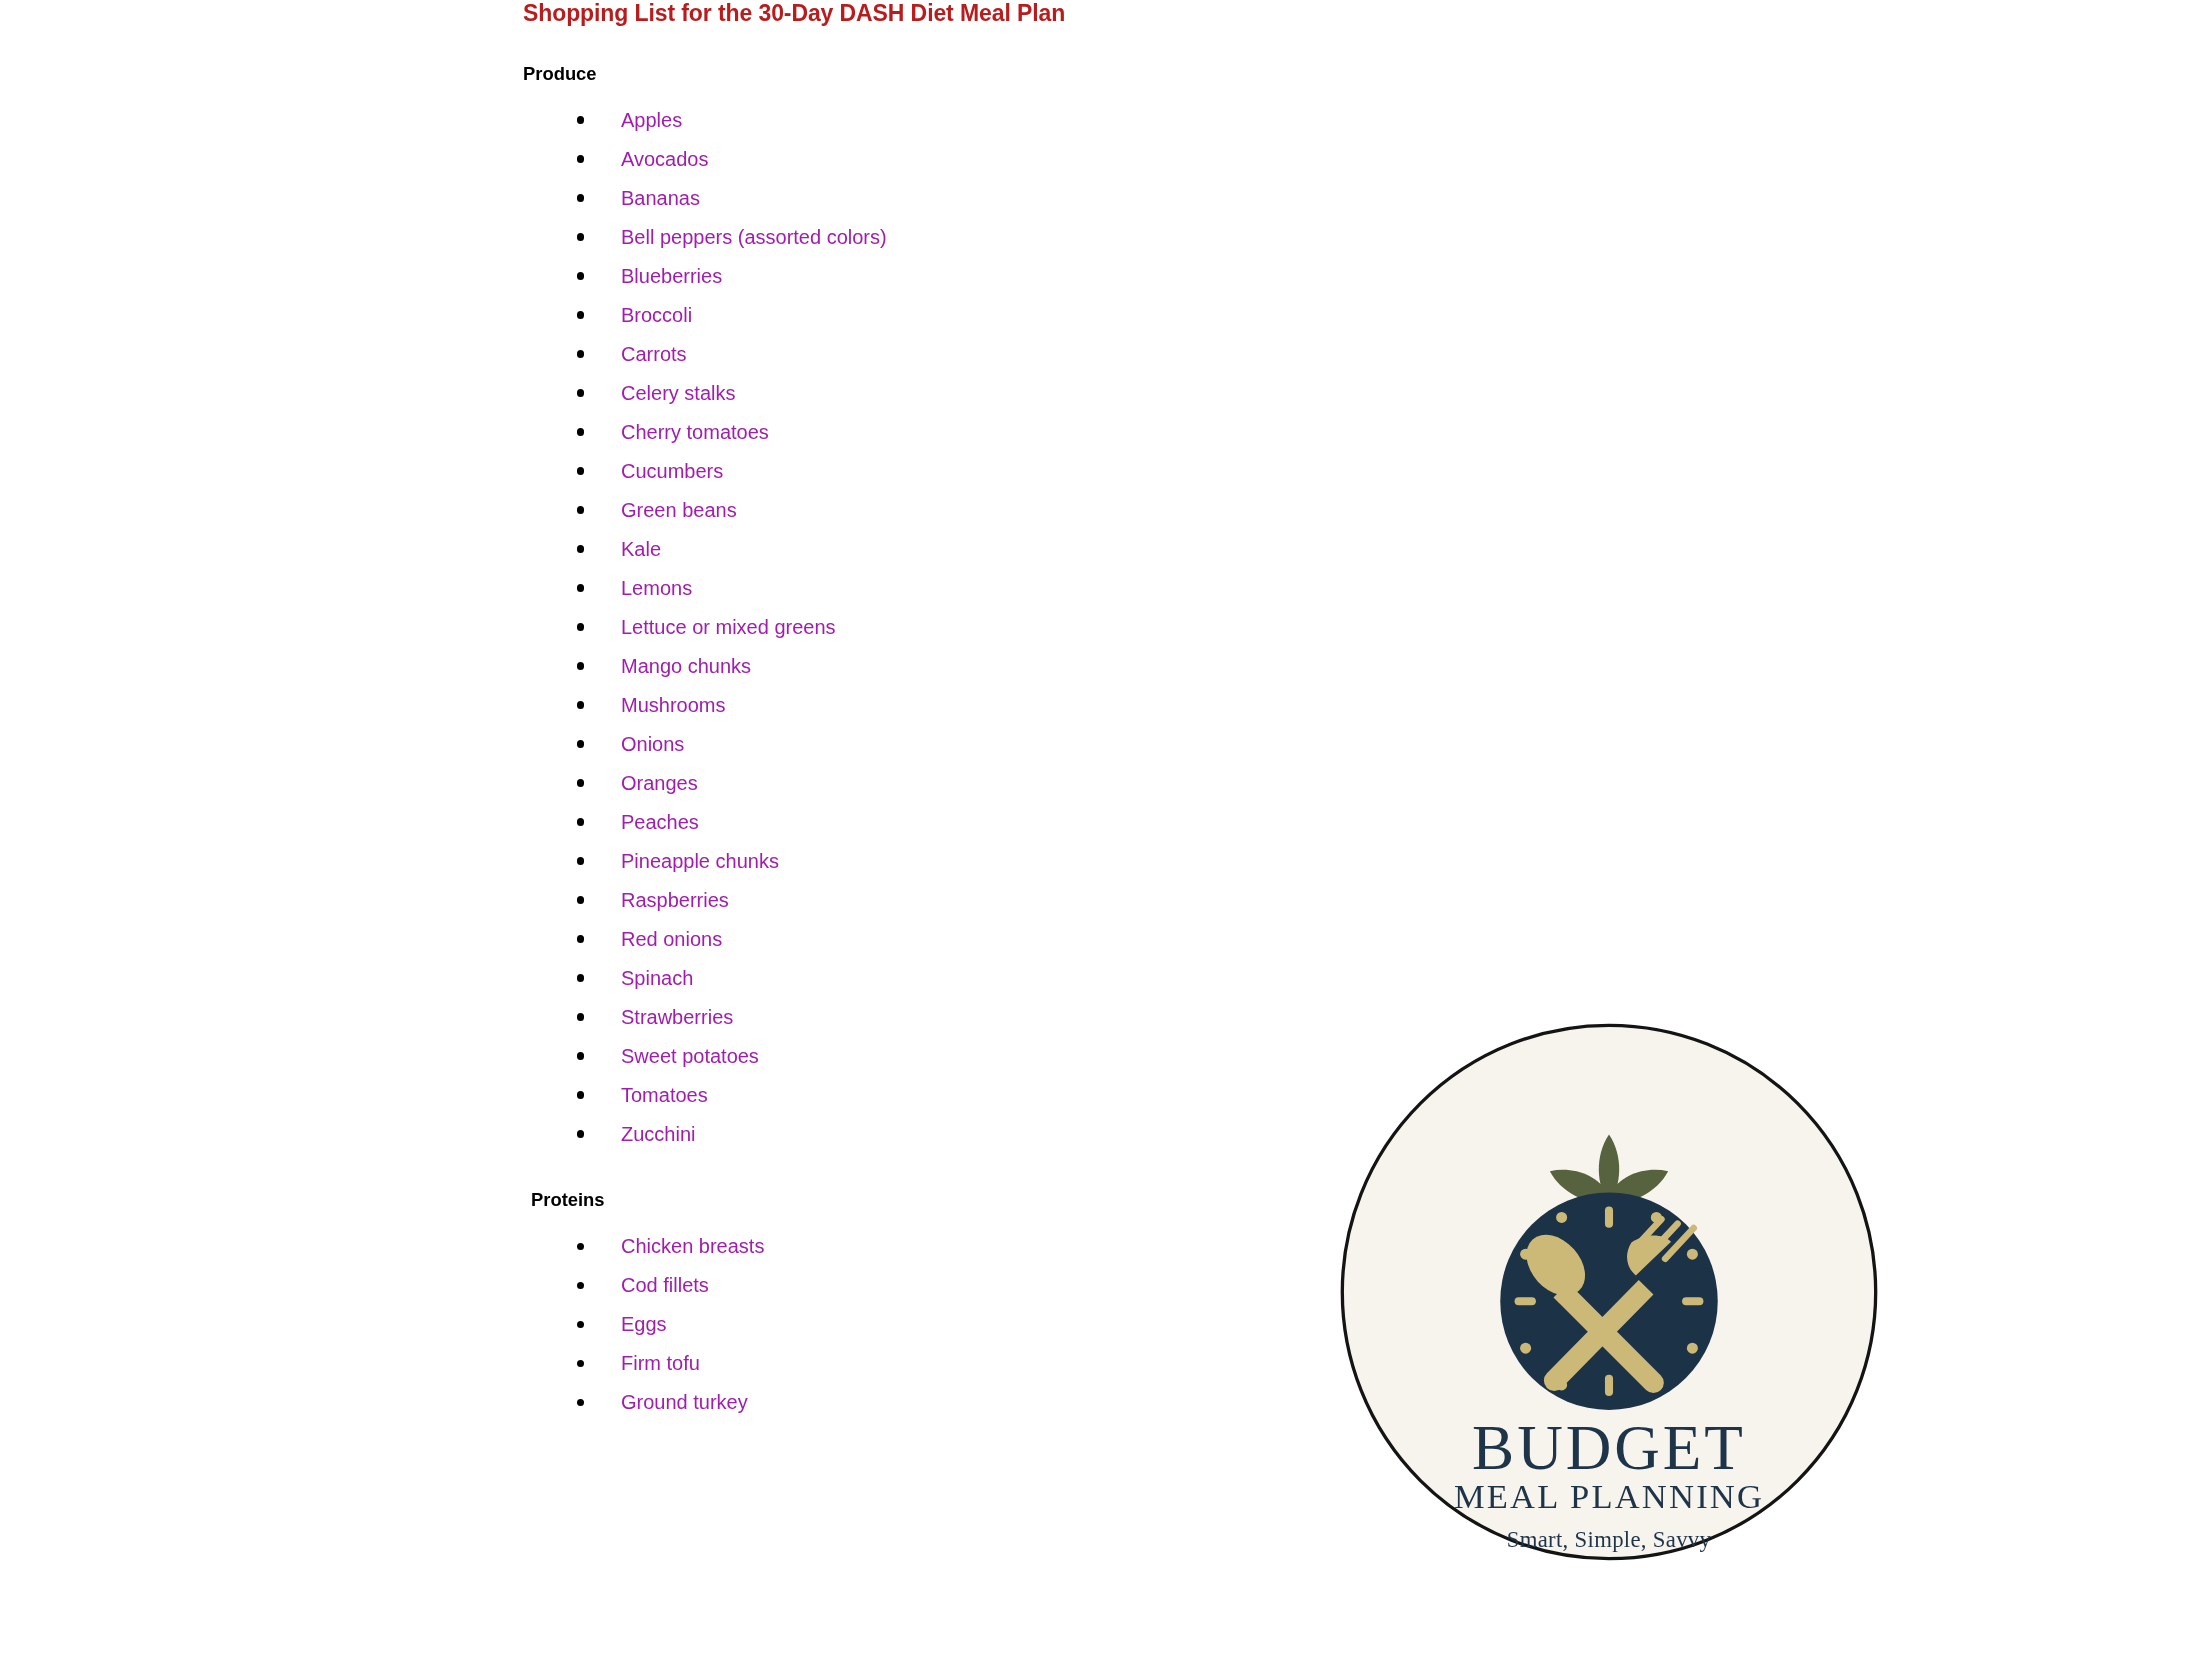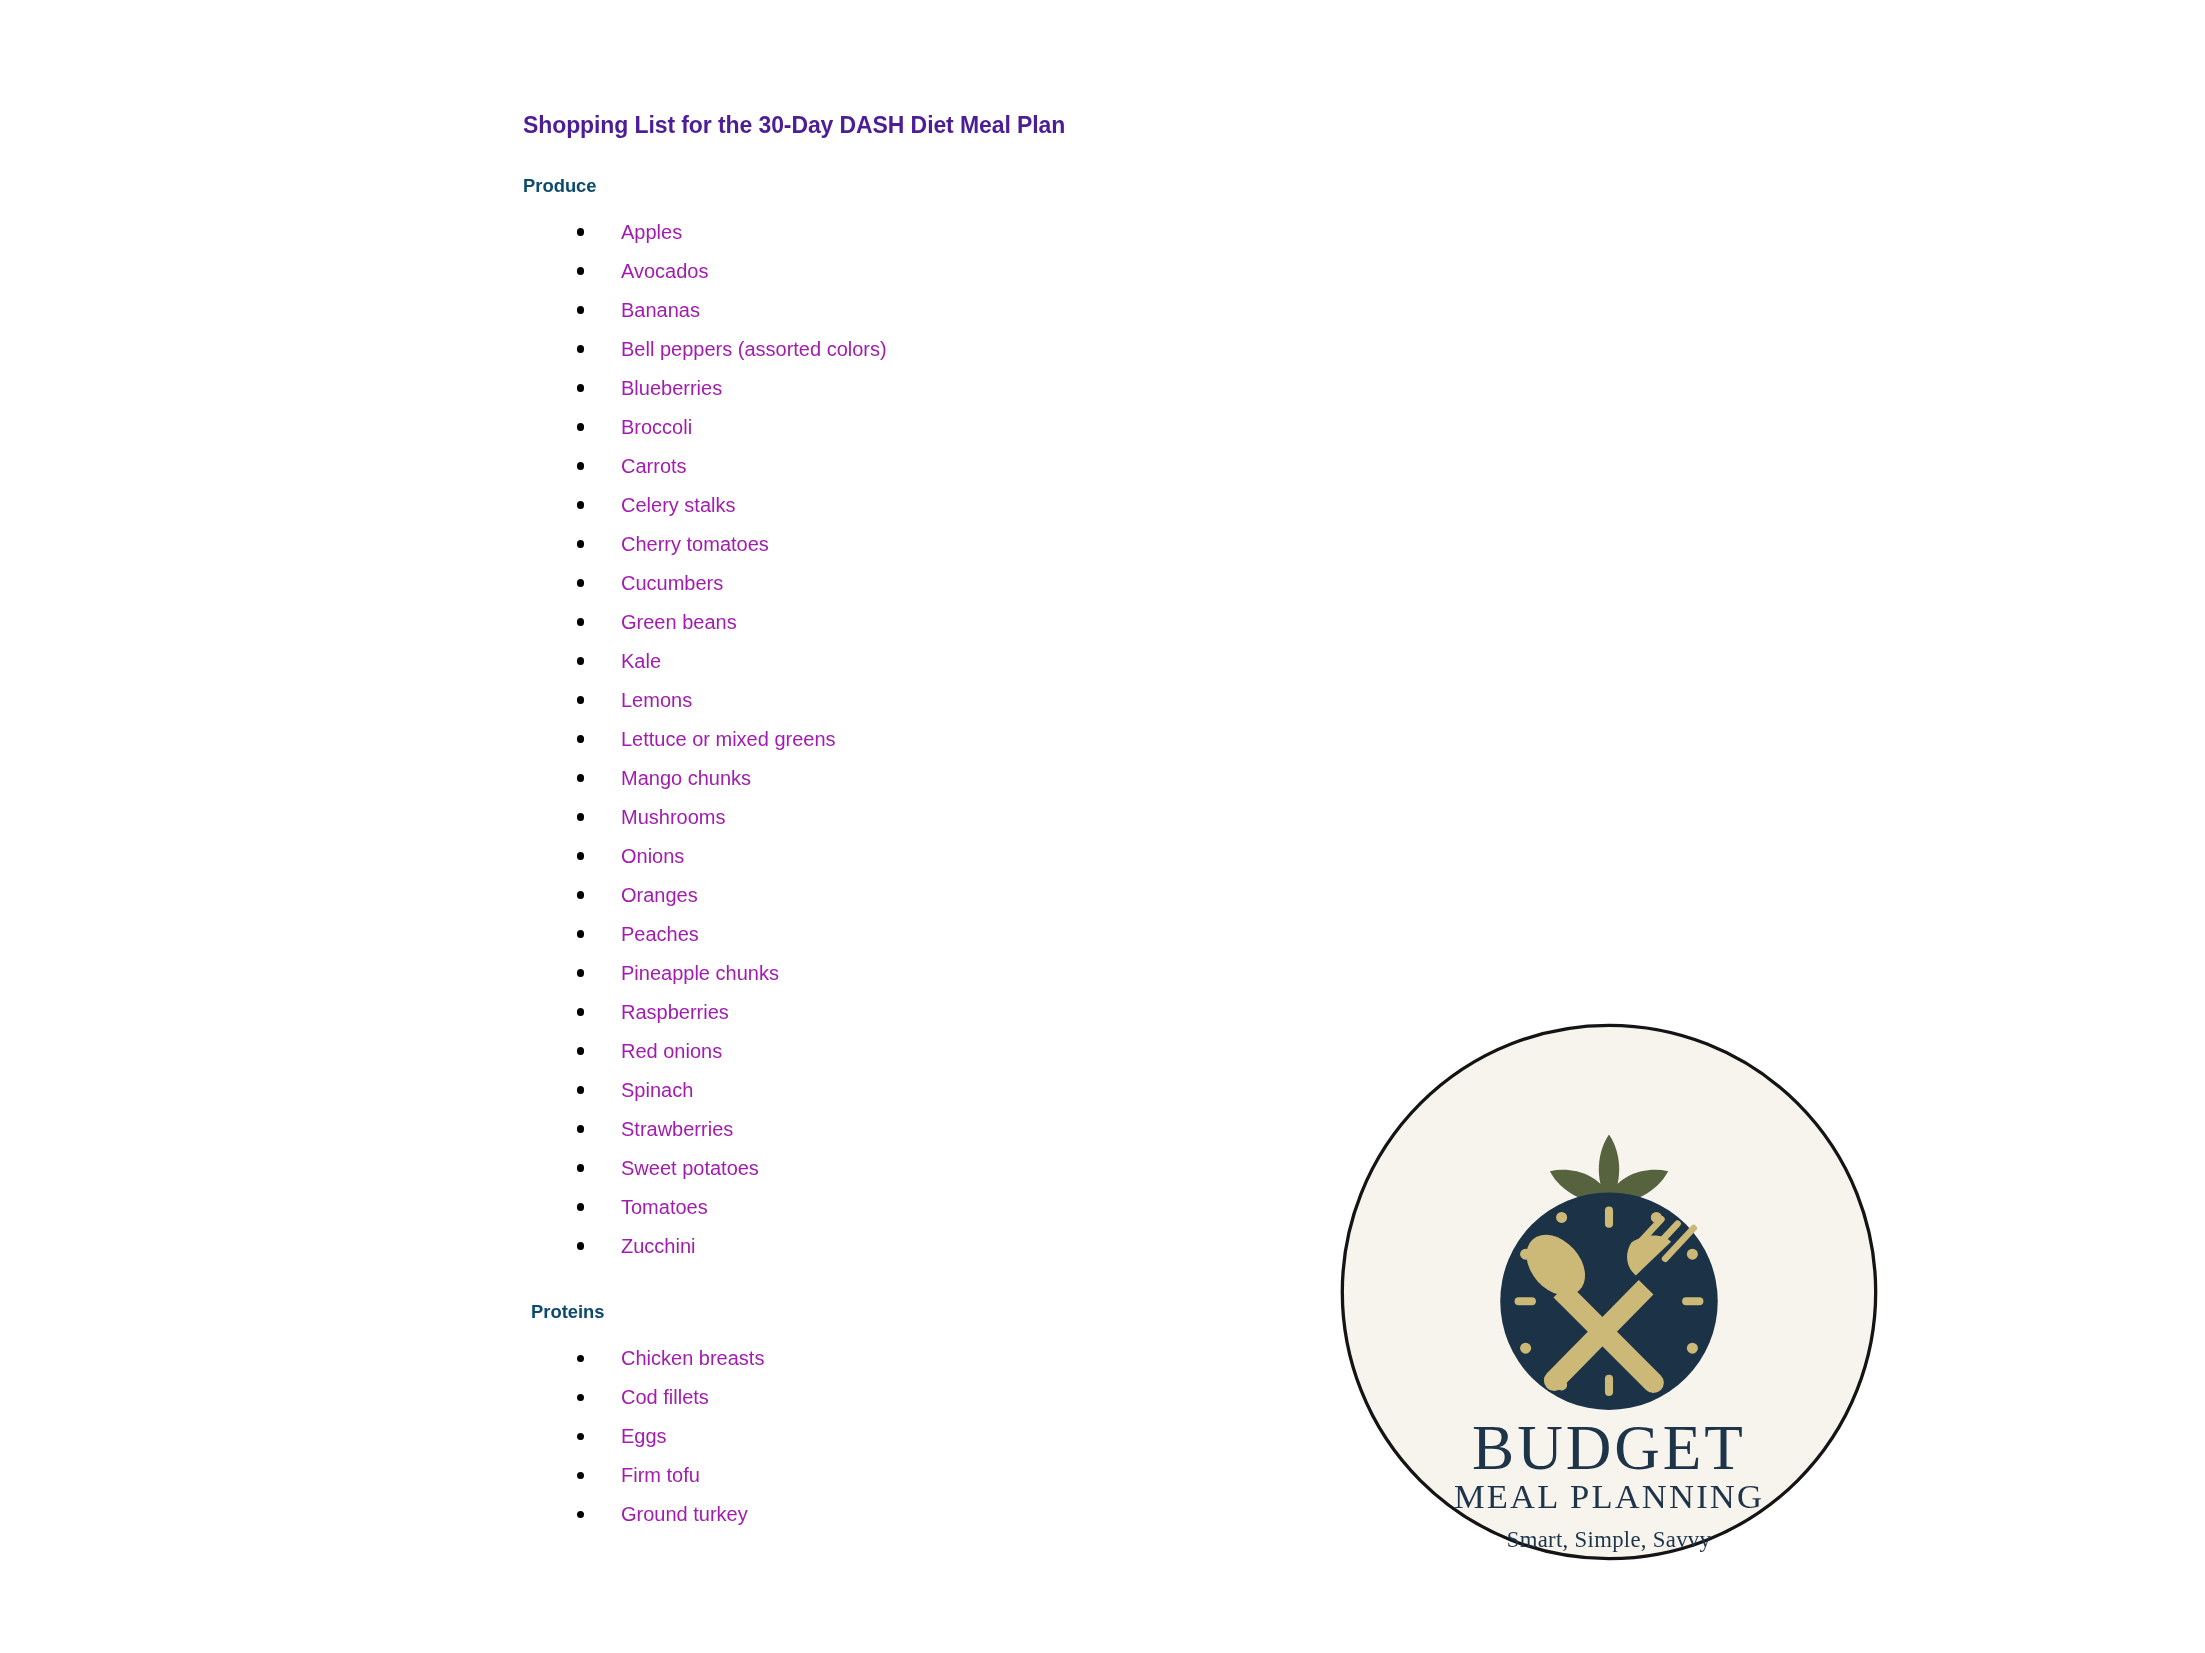--- a/index.html
+++ b/index.html
@@ -23,31 +23,30 @@
     left: 523px;
     top: 0;
     width: 1397px;
   }
 
   .doc-title {
     font-size: 23px;
     font-weight: bold;
     line-height: 1.2;
     margin: 0;
-    padding-top: 112px;
     letter-spacing: -0.1px;
-    color: #4c1d95;
+    color: #b91c1c;
   }
 
   .section-heading {
     font-size: 18.4px;
     font-weight: bold;
     line-height: 1.2;
     margin: 0;
-    color: #0c4a6e;
+    color: #000000;
   }
 
   #produce-heading { padding-top: 35px; }
   #proteins-heading { padding-top: 35px; margin-left: 8px; }
 
   .bullet-list {
     list-style: none;
     margin: 0;
     padding: 0;
     padding-top: 16px;

